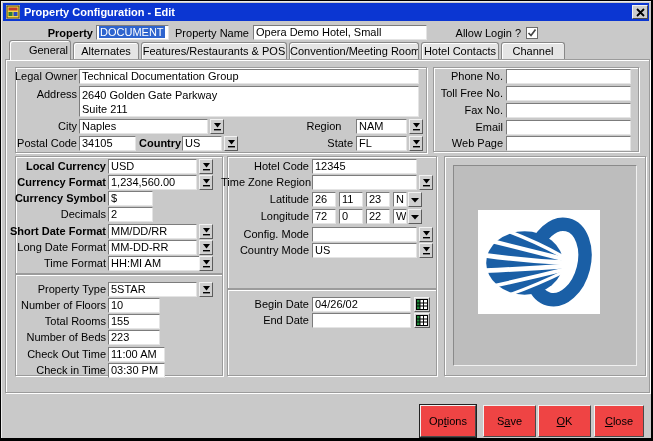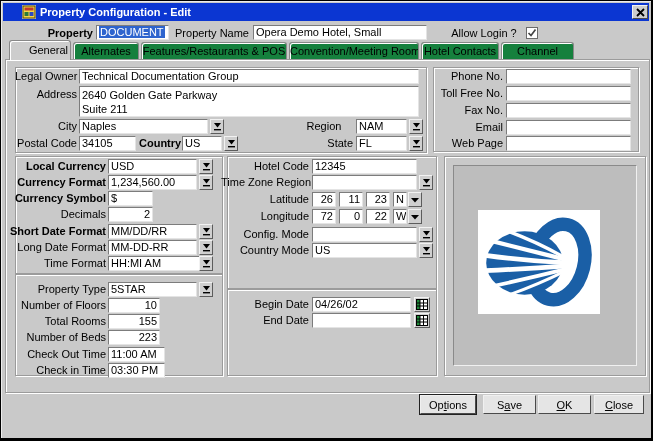--- a/index.html
+++ b/index.html
@@ -13,65 +13,65 @@
   .win {
     position:relative; width:653px; height:441px;
     background:#c9c9c9;
     border:1px solid #000; border-right-width:2px; border-bottom-width:3px;
     box-shadow: inset 1px 1px 0 #ececec;
     overflow:hidden;
   }
   .titlebar {
     position:absolute; left:2px; top:2px; right:2px; height:18px;
     background:#0b36d2; color:#fff; font-weight:bold;
-    display:flex; align-items:center; gap:4px; padding-left:19px;
+    display:flex; align-items:center; gap:4px; padding-left:3px;
   }
   .closebtn {
     position:absolute; right:3px; top:4px; width:16px; height:14px;
     background:#cdcdcd; border:1px solid; border-color:#f2f2f2 #4a4a4a #4a4a4a #f2f2f2;
     display:flex; align-items:center; justify-content:center; padding:0;
   }
   .lbl { position:absolute; text-align:right; white-space:nowrap; height:15px; line-height:15px; }
   .b { font-weight:bold; }
   .fld {
     position:absolute; background:#fff; height:15px; line-height:13px;
     border:1px solid; border-color:#7c7c7c #e4e4e4 #e4e4e4 #7c7c7c;
     padding:0 2px; white-space:nowrap; overflow:hidden;
   }
-  .num { text-align:right; }
+  .num { }
   .area { height:31px; line-height:14px; padding-top:1px; }
   .sel { background:#2e64ce; color:#fff; padding:0 1px; }
   .grp {
     position:absolute; border:1px solid #9b9b9b;
     box-shadow: 1px 1px 0 #ffffff, inset 1px 1px 0 #ffffff;
   }
   .contentbox {
     position:absolute; left:4px; top:58px; width:645px; height:334px;
     border:1px solid #9b9b9b; box-shadow: 1px 1px 0 #ffffff, inset 1px 1px 0 #ffffff;
   }
   .tab {
     position:absolute; top:41px; height:17px; line-height:16px; text-align:center;
-    background:#15803d; border:1px solid #888; border-bottom:none;
+    background:#e5e5e5; border:1px solid #888; border-bottom:none;
     border-radius:3px 3px 0 0; box-shadow: inset 1px 1px 0 #fff;
     white-space:nowrap; overflow:hidden; z-index:2; cursor:default;
   }
   .tab.active { top:39px; height:20px; line-height:19px; background:#cdcdcd; z-index:5;padding-left:17px; }
   .lov, .dirbtn, .calbtn {
     position:absolute; width:14px; height:15px; padding:0;
     background:#cfcfcf; border:1px solid; border-color:#f2f2f2 #5c5c5c #5c5c5c #f2f2f2;
     display:flex; align-items:center; justify-content:center; cursor:default;
   }
   .calbtn { width:16px; }
   .cb {
     position:absolute; width:12px; height:12px; background:#fff;
     border:1px solid #6a6a6a; display:flex; align-items:center; justify-content:center;
   }
   .btn {
-    position:absolute; top:394px; height:19px;
-    background:#e5e5e5; border:1px solid; border-color:#f0f0f0 #4a4a4a #4a4a4a #f0f0f0;
+    position:absolute; top:404px; height:32px;
+    background:#ef4444; border:1px solid; border-color:#f0f0f0 #4a4a4a #4a4a4a #f0f0f0;
     font-family:"Liberation Sans", sans-serif; font-size:11px; line-height:16px;
     text-align:center; padding:0; cursor:default;
   }
   .btn.focused { outline:1px solid #222; }
   .u { text-decoration:underline; }
   .statusbar {
     position:absolute; left:25px; top:415px; width:605px; height:16px;
     border:1px solid; border-color:#7c7c7c #f0f0f0 #f0f0f0 #7c7c7c;
   }
   .sb-item { position:absolute; top:1px; height:13px; line-height:13px; white-space:nowrap; }
@@ -102,33 +102,33 @@
   <button class="closebtn">
     <svg width="9" height="9" viewBox="0 0 9 9">
         <path d="M1 1 L8 8 M8 1 L1 8" stroke="#000" stroke-width="1.8"></path>
       </svg>
   </button>
 
   <div class="lbl b" style="left:8px; top:25px; width:84px;">Property</div>
   <div class="fld" style="left:95px; top:24px; width:73px;"><span class="sel">DOCUMENT</span></div>
   <div class="lbl" style="left:168px; top:25px; width:80px;">Property Name</div>
   <div class="fld" style="left:252px; top:24px; width:174px;">Opera Demo Hotel, Small</div>
-  <div class="lbl" style="left:446px; top:25px; width:74px;text-align:center;">Allow Login ?</div>
+  <div class="lbl" style="left:446px; top:25px; width:74px;">Allow Login ?</div>
   <div class="cb" style="left:525px; top:26px;">
     <svg width="10" height="10" viewBox="0 0 10 10">
         <path d="M1.5 5 L4 7.5 L8.5 1.5" stroke="#444" stroke-width="1.7" fill="none"></path>
       </svg>
   </div>
 
   <div class="tab active" style="left:8px;   width:62px;">General</div>
   <div class="tab" style="left:72px;  width:66px;">Alternates</div>
   <div class="tab" style="left:140px; width:146px;">Features/Restaurants &amp; POS</div>
   <div class="tab" style="left:288px; width:130px;">Convention/Meeting Rooms</div>
   <div class="tab" style="left:420px; width:78px;">Hotel Contacts</div>
-  <div class="tab" style="left:500px; width:73px;">Channel</div>
+  <div class="tab" style="left:500px; width:64px;">Channel</div>
 
   <div class="contentbox"></div>
 
   <div class="grp" style="left:14px; top:66px; width:412px; height:86px;"></div>
   <div class="lbl" style="left:14px; top:68px; width:62px;">Legal Owner</div>
   <div class="fld" style="left:78px; top:68px; width:340px;">Technical Documentation Group</div>
   <div class="lbl" style="left:14px; top:86px; width:62px;">Address</div>
   <div class="fld area" style="left:78px; top:85px; width:340px;">
     <div>2640 Golden Gate Parkway</div>
     <div>Suite 211</div>

